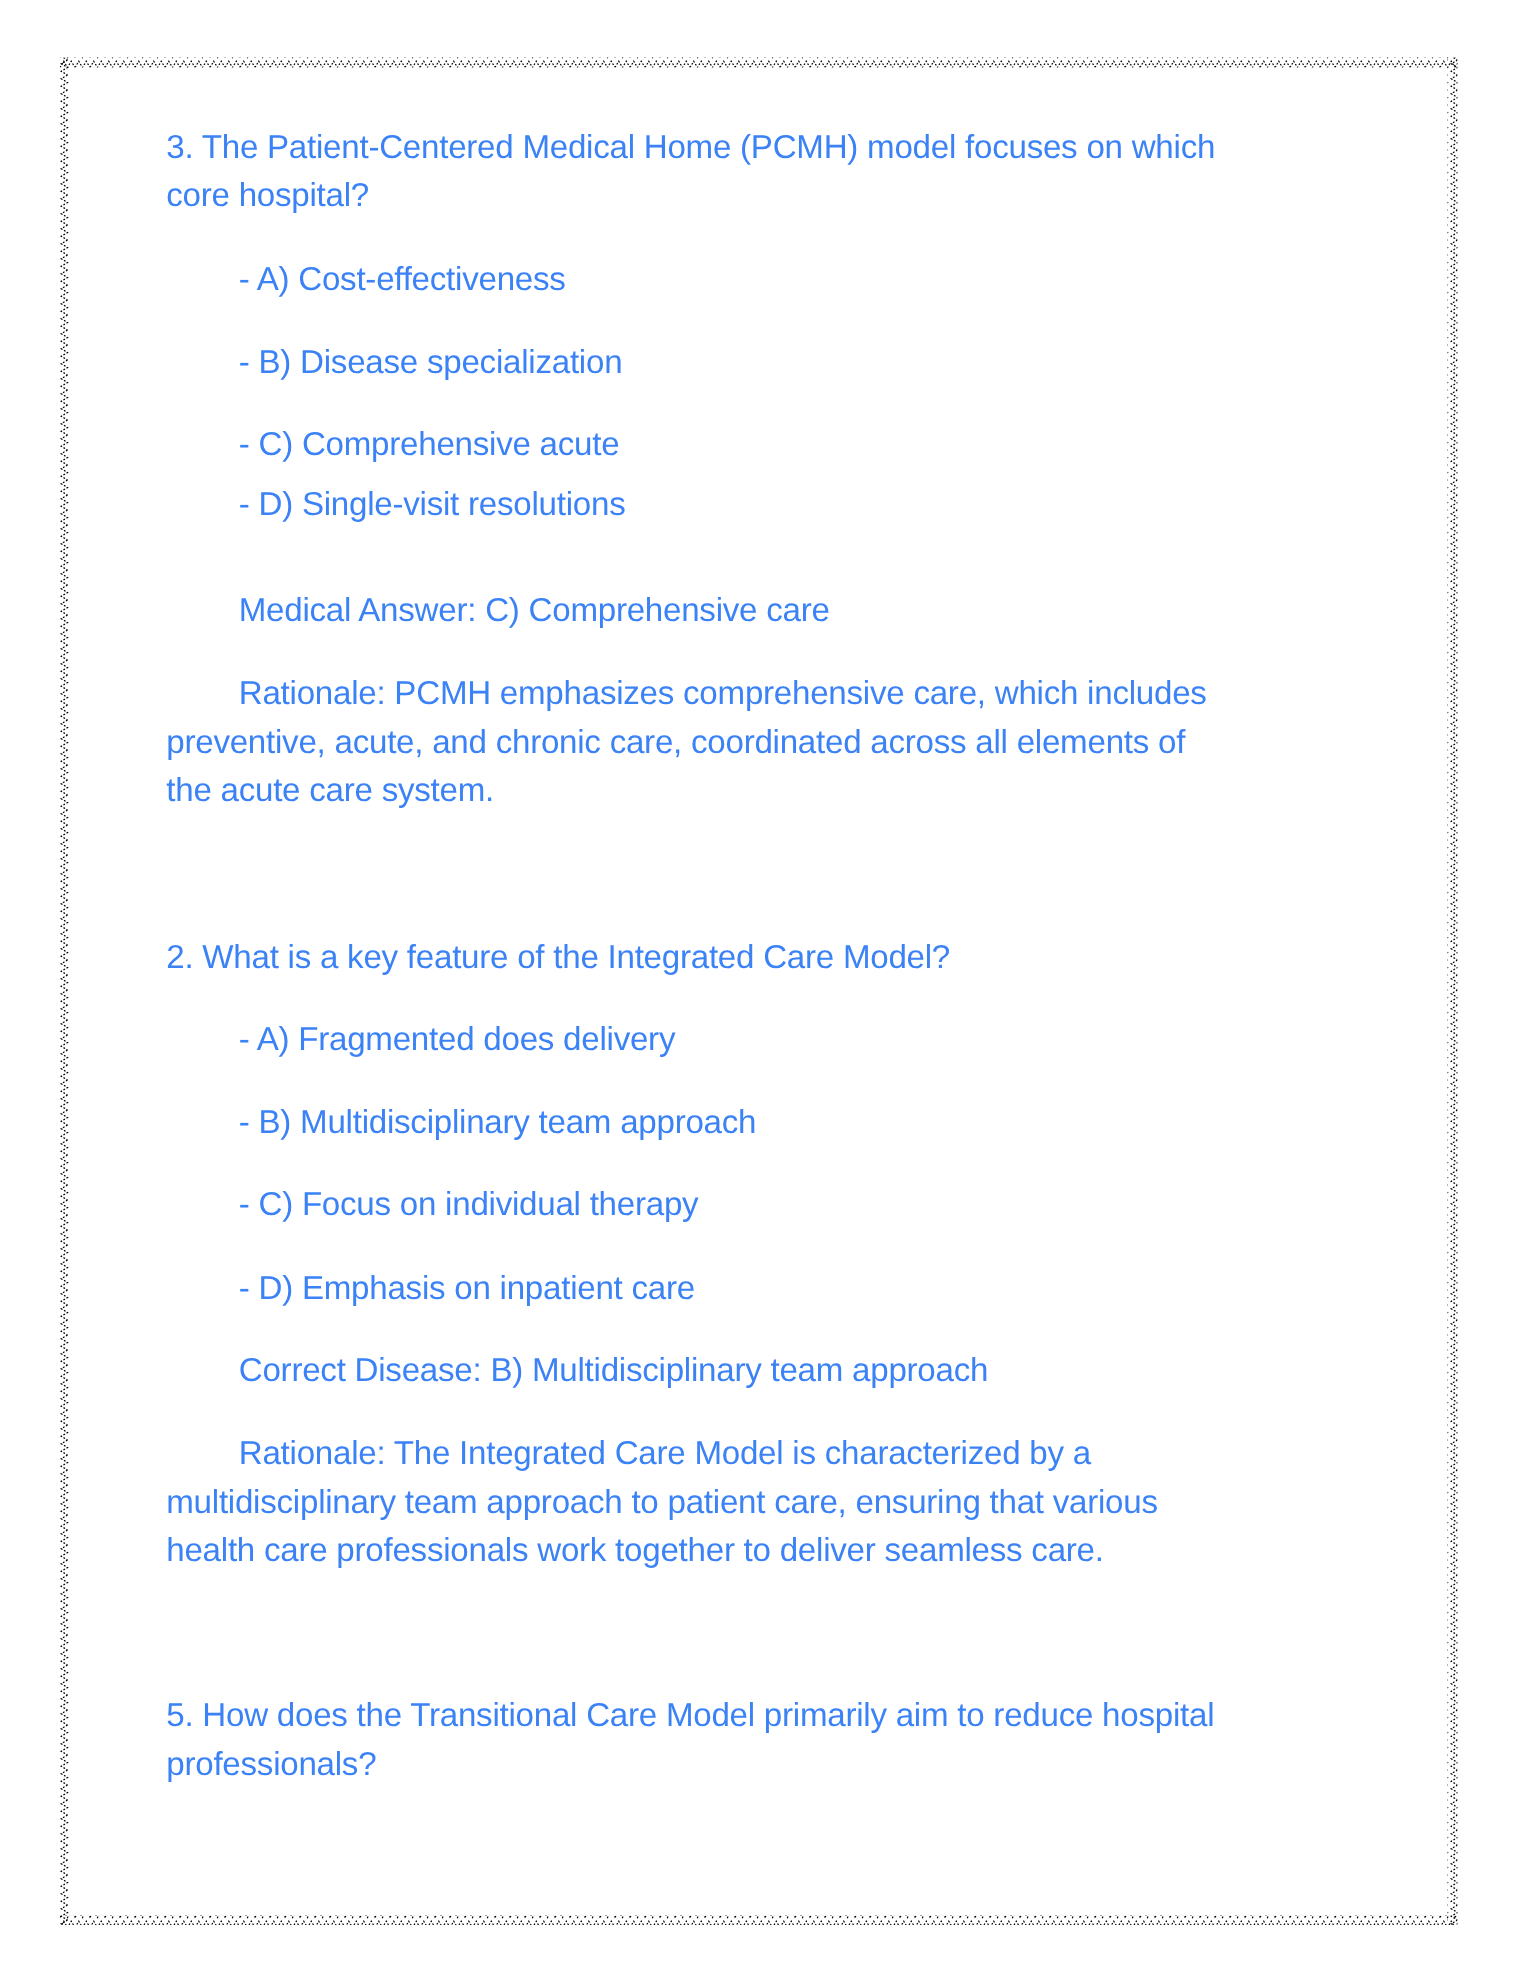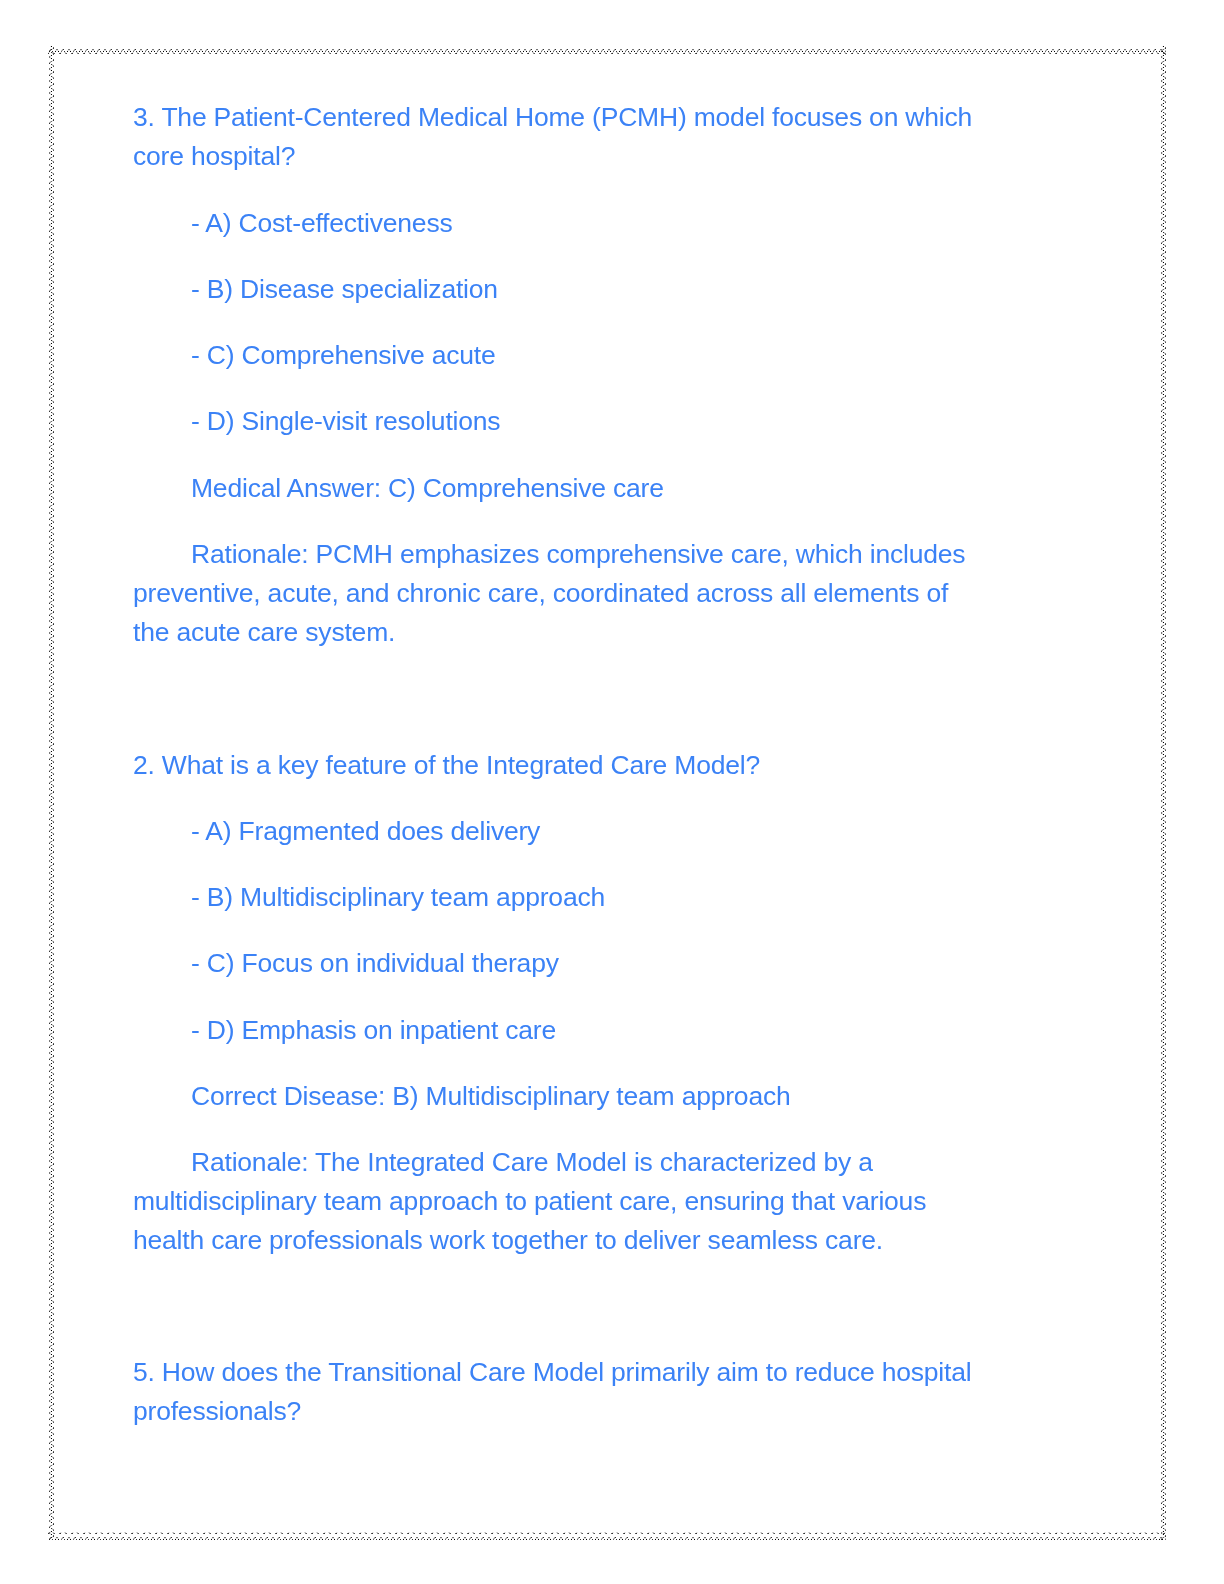--- a/index.html
+++ b/index.html
@@ -36,21 +36,21 @@
 </svg>
 
 <div>
 
   <div>
     <div class="line q" style="top:98px">3. The Patient-Centered Medical Home (PCMH) model focuses on which</div>
     <div class="line q" style="top:137px">core hospital?</div>
     <div class="line opt" style="top:204px">- A) Cost-effectiveness</div>
     <div class="line opt" style="top:270px">- B) Disease specialization</div>
     <div class="line opt" style="top:336px">- C) Comprehensive acute</div>
-    <div class="line opt" style="top:402px">- D) Single-visit resolutions</div>
+    <div class="line opt" style="top:384px">- D) Single-visit resolutions</div>
     <div class="line opt" style="top:469px">Medical Answer: C) Comprehensive care</div>
     <div class="line opt" style="top:535px">Rationale: PCMH emphasizes comprehensive care, which includes</div>
     <div class="line q" style="top:574px">preventive, acute, and chronic care, coordinated across all elements of</div>
     <div class="line q" style="top:613px">the acute care system.</div>
   </div>
 
   <div>
     <div class="line q" style="top:746px">2. What is a key feature of the Integrated Care Model?</div>
     <div class="line opt" style="top:812px">- A) Fragmented does delivery</div>
     <div class="line opt" style="top:878px">- B) Multidisciplinary team approach</div>

